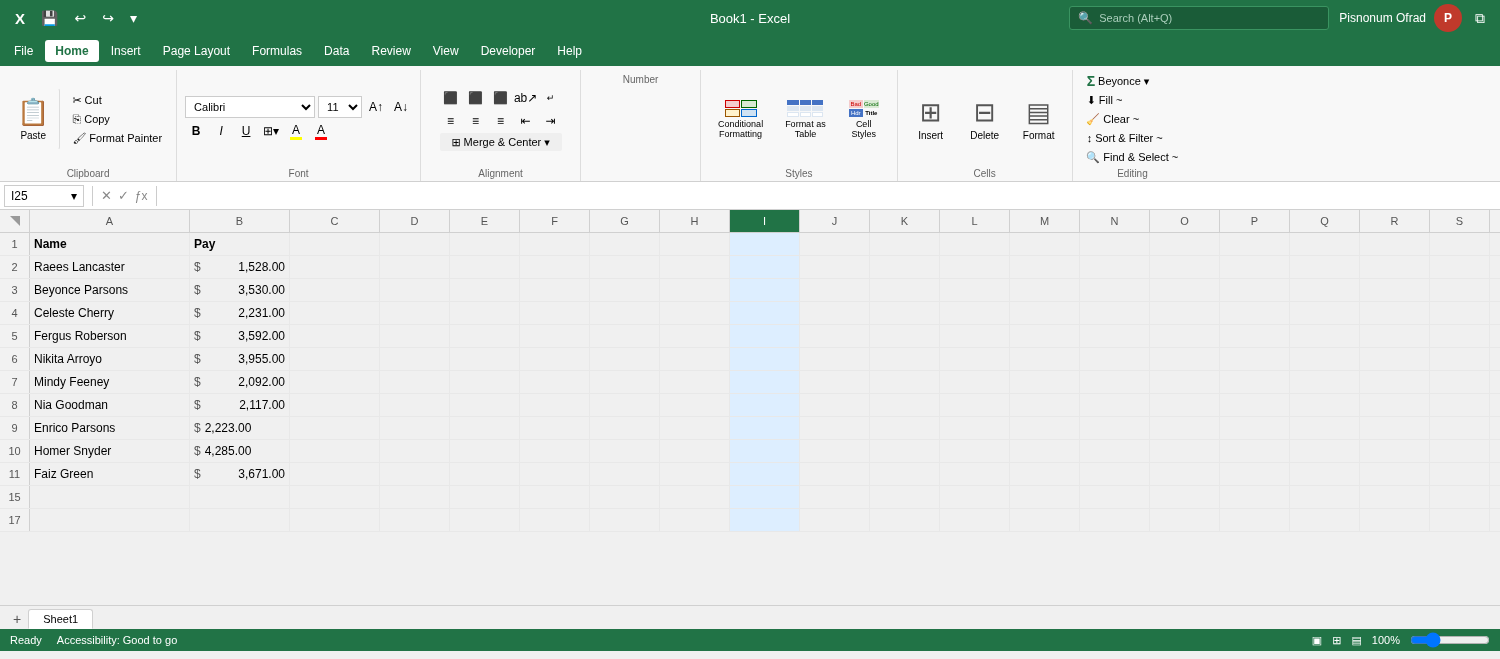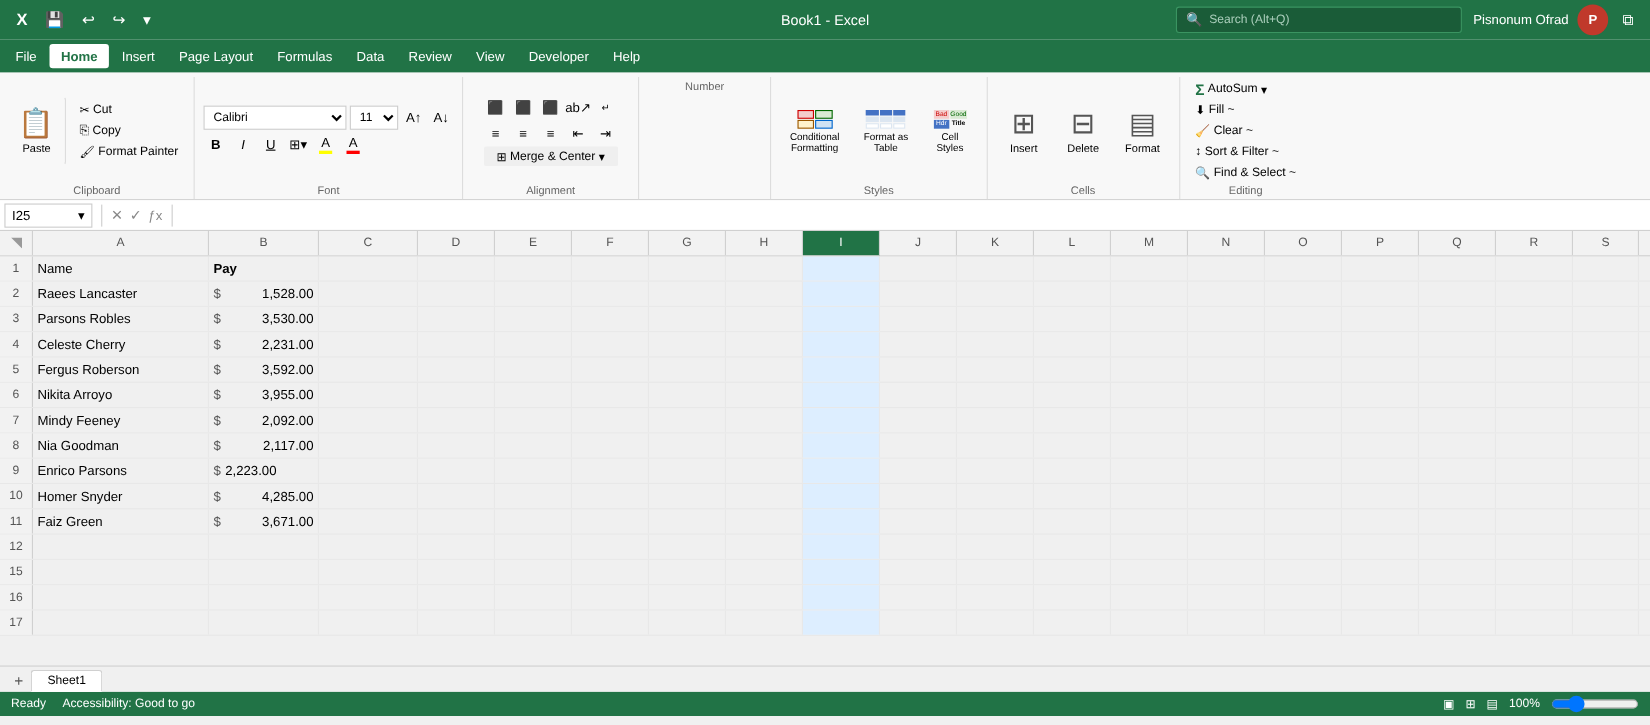--- a/index.html
+++ b/index.html
@@ -486,21 +486,21 @@
         <span style="font-size:10px;">Format</span>
       </div>
     </div>
     <div class="ribbon-group-label">Cells</div>
   </div>
 
   <div class="ribbon-group">
     <div class="ribbon-group-content" style="flex-direction:column;align-items:flex-start;gap:1px;">
       <div class="ribbon-btn-small">
         <span class="autosum-btn">Σ</span>
-        <span>AutoSum</span>
+        <span>Beyonce</span>
         <span>▾</span>
       </div>
       <div class="ribbon-btn-small">
         <span>⬇</span>
         <span>Fill ~</span>
       </div>
       <div class="ribbon-btn-small">
         <span>🧹</span>
         <span>Clear ~</span>
       </div>
@@ -559,21 +559,21 @@
       <div class="col-header" style="min-width:70px;max-width:70px;">O</div>
       <div class="col-header" style="min-width:70px;max-width:70px;">P</div>
       <div class="col-header" style="min-width:70px;max-width:70px;">Q</div>
       <div class="col-header" style="min-width:70px;max-width:70px;">R</div>
       <div class="col-header" style="min-width:60px;max-width:60px;">S</div>
     </div>
 
     <div id="grid-body">
         <div class="grid-row">
           <div class="row-num">1</div>
-          <div class="cell" style="min-width: 160px; max-width: 160px; font-weight: normal;">Name</div>
+          <div class="cell" style="min-width: 160px; max-width: 160px; font-weight: bold;">Name</div>
           <div class="cell" style="min-width: 100px; max-width: 100px; font-weight: bold;">Pay</div>
           <div class="cell" style="min-width: 90px; max-width: 90px;"></div>
           <div class="cell" style="min-width: 70px; max-width: 70px;"></div>
           <div class="cell" style="min-width: 70px; max-width: 70px;"></div>
           <div class="cell" style="min-width: 70px; max-width: 70px;"></div>
           <div class="cell" style="min-width: 70px; max-width: 70px;"></div>
           <div class="cell" style="min-width: 70px; max-width: 70px;"></div>
           <div class="cell" style="background: rgb(221, 238, 255); min-width: 70px; max-width: 70px;"></div>
           <div class="cell" style="min-width: 70px; max-width: 70px;"></div>
           <div class="cell" style="min-width: 70px; max-width: 70px;"></div>
@@ -606,21 +606,21 @@
           <div class="cell" style="min-width: 70px; max-width: 70px;"></div>
           <div class="cell" style="min-width: 70px; max-width: 70px;"></div>
           <div class="cell" style="min-width: 70px; max-width: 70px;"></div>
           <div class="cell" style="min-width: 70px; max-width: 70px;"></div>
           <div class="cell" style="min-width: 70px; max-width: 70px;"></div>
           <div class="cell" style="min-width: 70px; max-width: 70px;"></div>
           <div class="cell" style="min-width: 60px; max-width: 60px;"></div>
         </div>
         <div class="grid-row">
           <div class="row-num">3</div>
-          <div class="cell" style="min-width: 160px; max-width: 160px;">Parsons Robles</div>
+          <div class="cell" style="min-width: 160px; max-width: 160px;">Beyonce Parsons</div>
           <div class="cell" style="min-width: 100px; max-width: 100px; justify-content: flex-start;">
             <span style="margin-right: 4px; color: rgb(85, 85, 85);">$</span>
             <span style="flex: 1 1 0%; text-align: right;">3,530.00</span>
           </div>
           <div class="cell" style="min-width: 90px; max-width: 90px;"></div>
           <div class="cell" style="min-width: 70px; max-width: 70px;"></div>
           <div class="cell" style="min-width: 70px; max-width: 70px;"></div>
           <div class="cell" style="min-width: 70px; max-width: 70px;"></div>
           <div class="cell" style="min-width: 70px; max-width: 70px;"></div>
           <div class="cell" style="min-width: 70px; max-width: 70px;"></div>
@@ -784,21 +784,21 @@
           <div class="cell" style="min-width: 70px; max-width: 70px;"></div>
           <div class="cell" style="min-width: 70px; max-width: 70px;"></div>
           <div class="cell" style="min-width: 70px; max-width: 70px;"></div>
           <div class="cell" style="min-width: 60px; max-width: 60px;"></div>
         </div>
         <div class="grid-row">
           <div class="row-num">10</div>
           <div class="cell" style="min-width: 160px; max-width: 160px;">Homer Snyder</div>
           <div class="cell" style="min-width: 100px; max-width: 100px; justify-content: flex-start;">
             <span style="margin-right: 4px; color: rgb(85, 85, 85);">$</span>
-            <span style="flex: 1 1 0%; text-align: right;">4,285.00</span>
+            <span style="flex: 1 1 0%; text-align: left;">4,285.00</span>
           </div>
           <div class="cell" style="min-width: 90px; max-width: 90px;"></div>
           <div class="cell" style="min-width: 70px; max-width: 70px;"></div>
           <div class="cell" style="min-width: 70px; max-width: 70px;"></div>
           <div class="cell" style="min-width: 70px; max-width: 70px;"></div>
           <div class="cell" style="min-width: 70px; max-width: 70px;"></div>
           <div class="cell" style="min-width: 70px; max-width: 70px;"></div>
           <div class="cell" style="background: rgb(221, 238, 255); min-width: 70px; max-width: 70px;"></div>
           <div class="cell" style="min-width: 70px; max-width: 70px;"></div>
           <div class="cell" style="min-width: 70px; max-width: 70px;"></div>
@@ -830,65 +830,21 @@
           <div class="cell" style="min-width: 70px; max-width: 70px;"></div>
           <div class="cell" style="min-width: 70px; max-width: 70px;"></div>
           <div class="cell" style="min-width: 70px; max-width: 70px;"></div>
           <div class="cell" style="min-width: 70px; max-width: 70px;"></div>
           <div class="cell" style="min-width: 70px; max-width: 70px;"></div>
           <div class="cell" style="min-width: 70px; max-width: 70px;"></div>
           <div class="cell" style="min-width: 70px; max-width: 70px;"></div>
           <div class="cell" style="min-width: 60px; max-width: 60px;"></div>
         </div>
         <div class="grid-row">
-          <div class="row-num">12</div>
-          <div class="cell" style="min-width: 160px; max-width: 160px;"></div>
-          <div class="cell" style="min-width: 100px; max-width: 100px;"></div>
-          <div class="cell" style="min-width: 90px; max-width: 90px;"></div>
-          <div class="cell" style="min-width: 70px; max-width: 70px;"></div>
-          <div class="cell" style="min-width: 70px; max-width: 70px;"></div>
-          <div class="cell" style="min-width: 70px; max-width: 70px;"></div>
-          <div class="cell" style="min-width: 70px; max-width: 70px;"></div>
-          <div class="cell" style="min-width: 70px; max-width: 70px;"></div>
-          <div class="cell" style="background: rgb(221, 238, 255); min-width: 70px; max-width: 70px;"></div>
-          <div class="cell" style="min-width: 70px; max-width: 70px;"></div>
-          <div class="cell" style="min-width: 70px; max-width: 70px;"></div>
-          <div class="cell" style="min-width: 70px; max-width: 70px;"></div>
-          <div class="cell" style="min-width: 70px; max-width: 70px;"></div>
-          <div class="cell" style="min-width: 70px; max-width: 70px;"></div>
-          <div class="cell" style="min-width: 70px; max-width: 70px;"></div>
-          <div class="cell" style="min-width: 70px; max-width: 70px;"></div>
-          <div class="cell" style="min-width: 70px; max-width: 70px;"></div>
-          <div class="cell" style="min-width: 70px; max-width: 70px;"></div>
-          <div class="cell" style="min-width: 60px; max-width: 60px;"></div>
-        </div>
-        <div class="grid-row">
           <div class="row-num">15</div>
-          <div class="cell" style="min-width: 160px; max-width: 160px;"></div>
-          <div class="cell" style="min-width: 100px; max-width: 100px;"></div>
-          <div class="cell" style="min-width: 90px; max-width: 90px;"></div>
-          <div class="cell" style="min-width: 70px; max-width: 70px;"></div>
-          <div class="cell" style="min-width: 70px; max-width: 70px;"></div>
-          <div class="cell" style="min-width: 70px; max-width: 70px;"></div>
-          <div class="cell" style="min-width: 70px; max-width: 70px;"></div>
-          <div class="cell" style="min-width: 70px; max-width: 70px;"></div>
-          <div class="cell" style="background: rgb(221, 238, 255); min-width: 70px; max-width: 70px;"></div>
-          <div class="cell" style="min-width: 70px; max-width: 70px;"></div>
-          <div class="cell" style="min-width: 70px; max-width: 70px;"></div>
-          <div class="cell" style="min-width: 70px; max-width: 70px;"></div>
-          <div class="cell" style="min-width: 70px; max-width: 70px;"></div>
-          <div class="cell" style="min-width: 70px; max-width: 70px;"></div>
-          <div class="cell" style="min-width: 70px; max-width: 70px;"></div>
-          <div class="cell" style="min-width: 70px; max-width: 70px;"></div>
-          <div class="cell" style="min-width: 70px; max-width: 70px;"></div>
-          <div class="cell" style="min-width: 70px; max-width: 70px;"></div>
-          <div class="cell" style="min-width: 60px; max-width: 60px;"></div>
-        </div>
-        <div class="grid-row">
-          <div class="row-num">16</div>
           <div class="cell" style="min-width: 160px; max-width: 160px;"></div>
           <div class="cell" style="min-width: 100px; max-width: 100px;"></div>
           <div class="cell" style="min-width: 90px; max-width: 90px;"></div>
           <div class="cell" style="min-width: 70px; max-width: 70px;"></div>
           <div class="cell" style="min-width: 70px; max-width: 70px;"></div>
           <div class="cell" style="min-width: 70px; max-width: 70px;"></div>
           <div class="cell" style="min-width: 70px; max-width: 70px;"></div>
           <div class="cell" style="min-width: 70px; max-width: 70px;"></div>
           <div class="cell" style="background: rgb(221, 238, 255); min-width: 70px; max-width: 70px;"></div>
           <div class="cell" style="min-width: 70px; max-width: 70px;"></div>

